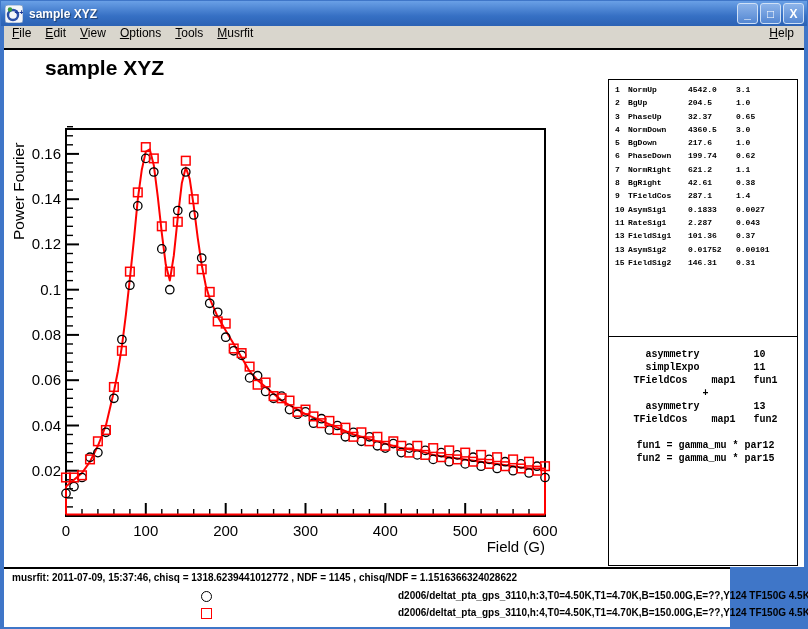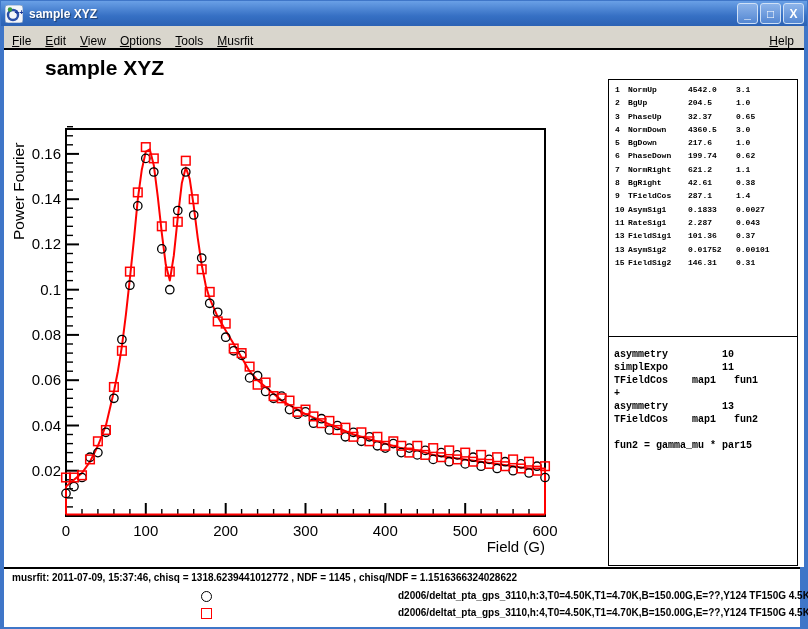--- a/index.html
+++ b/index.html
@@ -8,37 +8,37 @@
   .titlebar{position:absolute;left:1px;top:1px;right:1px;height:25px;
     background:linear-gradient(#6aa0e6,#3670c4 60%,#2c62b4);
     display:flex;align-items:center;color:#fff;}
   .app-icon{width:18px;height:18px;margin:0 6px 0 4px;flex:0 0 auto;}
   .title-text{font-size:12px;font-weight:bold;text-shadow:1px 1px 1px rgba(0,0,0,.45);}
   .winbtns{margin-left:auto;display:flex;gap:2px;margin-right:3px;}
   .wbtn{width:19px;height:19px;border:1px solid #cfe0f6;border-radius:3px;
     background:linear-gradient(#8db4ea,#5487d2);color:#fff;font-size:12px;font-weight:bold;
     display:flex;align-items:center;justify-content:center;line-height:1;}
   .menubar{position:absolute;left:4px;top:26px;right:4px;height:22px;background:#d9d6cd;
-    border-bottom:2px solid #000;display:flex;align-items:flex-end;font-size:12px;color:#000;}
+    border-bottom:2px solid #000;display:flex;align-items:flex-start;font-size:12px;color:#000;}
   .mi{margin-left:14px;white-space:nowrap;}
   .mi:first-child{margin-left:8px;}
   .mi-help{margin-left:auto;margin-right:10px;}
   .canvas{position:absolute;left:4px;top:50px;width:800px;height:517px;background:#fff;}
   .canvas-title{position:absolute;left:41px;top:6px;font-size:21px;font-weight:bold;color:#000;}
   #plot-host{position:absolute;left:0;top:0;width:600px;height:517px;}
   .pave{position:absolute;background:#fff;border:1px solid #000;color:#000;
     font-family:"Liberation Mono",monospace;font-weight:bold;}
   .param-box{left:604px;top:29px;width:188px;height:257px;font-size:8px;}
   .param-row{display:grid;grid-template-columns:13px 60px 48px auto;
     padding-left:6px;line-height:13.3px;white-space:nowrap;}
   .param-box .inner{padding-top:3px;}
-  .theory-box{left:604px;top:286px;width:188px;height:228px;font-size:10px;}
+  .theory-box{left:604px;top:286px;width:188px;height:228px;font-size:10px;text-align:center;}
   .theory-box .inner{padding:11px 0 0 5px;}
   .theory-line{line-height:13px;white-space:pre;}
-  .statusbar{position:absolute;left:4px;top:567px;width:796px;height:58px;background:#fff;
+  .statusbar{position:absolute;left:4px;top:567px;width:726px;height:58px;background:#fff;
     border-top:2px solid #000;color:#000;}
   .status-info{position:absolute;left:8px;top:3px;font-size:10px;font-weight:bold;white-space:nowrap;}
   .legend-row{position:absolute;left:0;width:800px;height:14px;}
   .legend-label{position:absolute;left:394px;top:0;font-size:10px;font-weight:bold;white-space:nowrap;}
   .lmark{position:absolute;left:197px;top:1px;width:9px;height:9px;background:transparent;}
   .lmark.circle{border:1.5px solid #000;border-radius:50%;}
   .lmark.square{border:1.5px solid #f00;}
 </style>
 </head>
 <body>
@@ -381,20 +381,21 @@
 
     <div class="pave theory-box">
       <div class="inner">
           <div class="theory-line">asymmetry         10</div>
           <div class="theory-line">simplExpo         11</div>
           <div class="theory-line">TFieldCos    map1   fun1</div>
           <div class="theory-line">+</div>
           <div class="theory-line">asymmetry         13</div>
           <div class="theory-line">TFieldCos    map1   fun2</div>
           <div class="theory-line">&nbsp;</div>
+          <div class="theory-line">fun1 = gamma_mu * par12</div>
           <div class="theory-line">fun2 = gamma_mu * par15</div>
         </div>
     </div>
   </div>
 
   <div class="statusbar">
     <div class="status-info">musrfit: 2011-07-09, 15:37:46, chisq = 1318.6239441012772 , NDF = 1145 , chisq/NDF = 1.1516366324028622</div>
     <div id="legend-rows">
         <div class="legend-row" style="top: 21px;">
           <span class="lmark circle" style="border-color: rgb(0, 0, 0);"></span>

